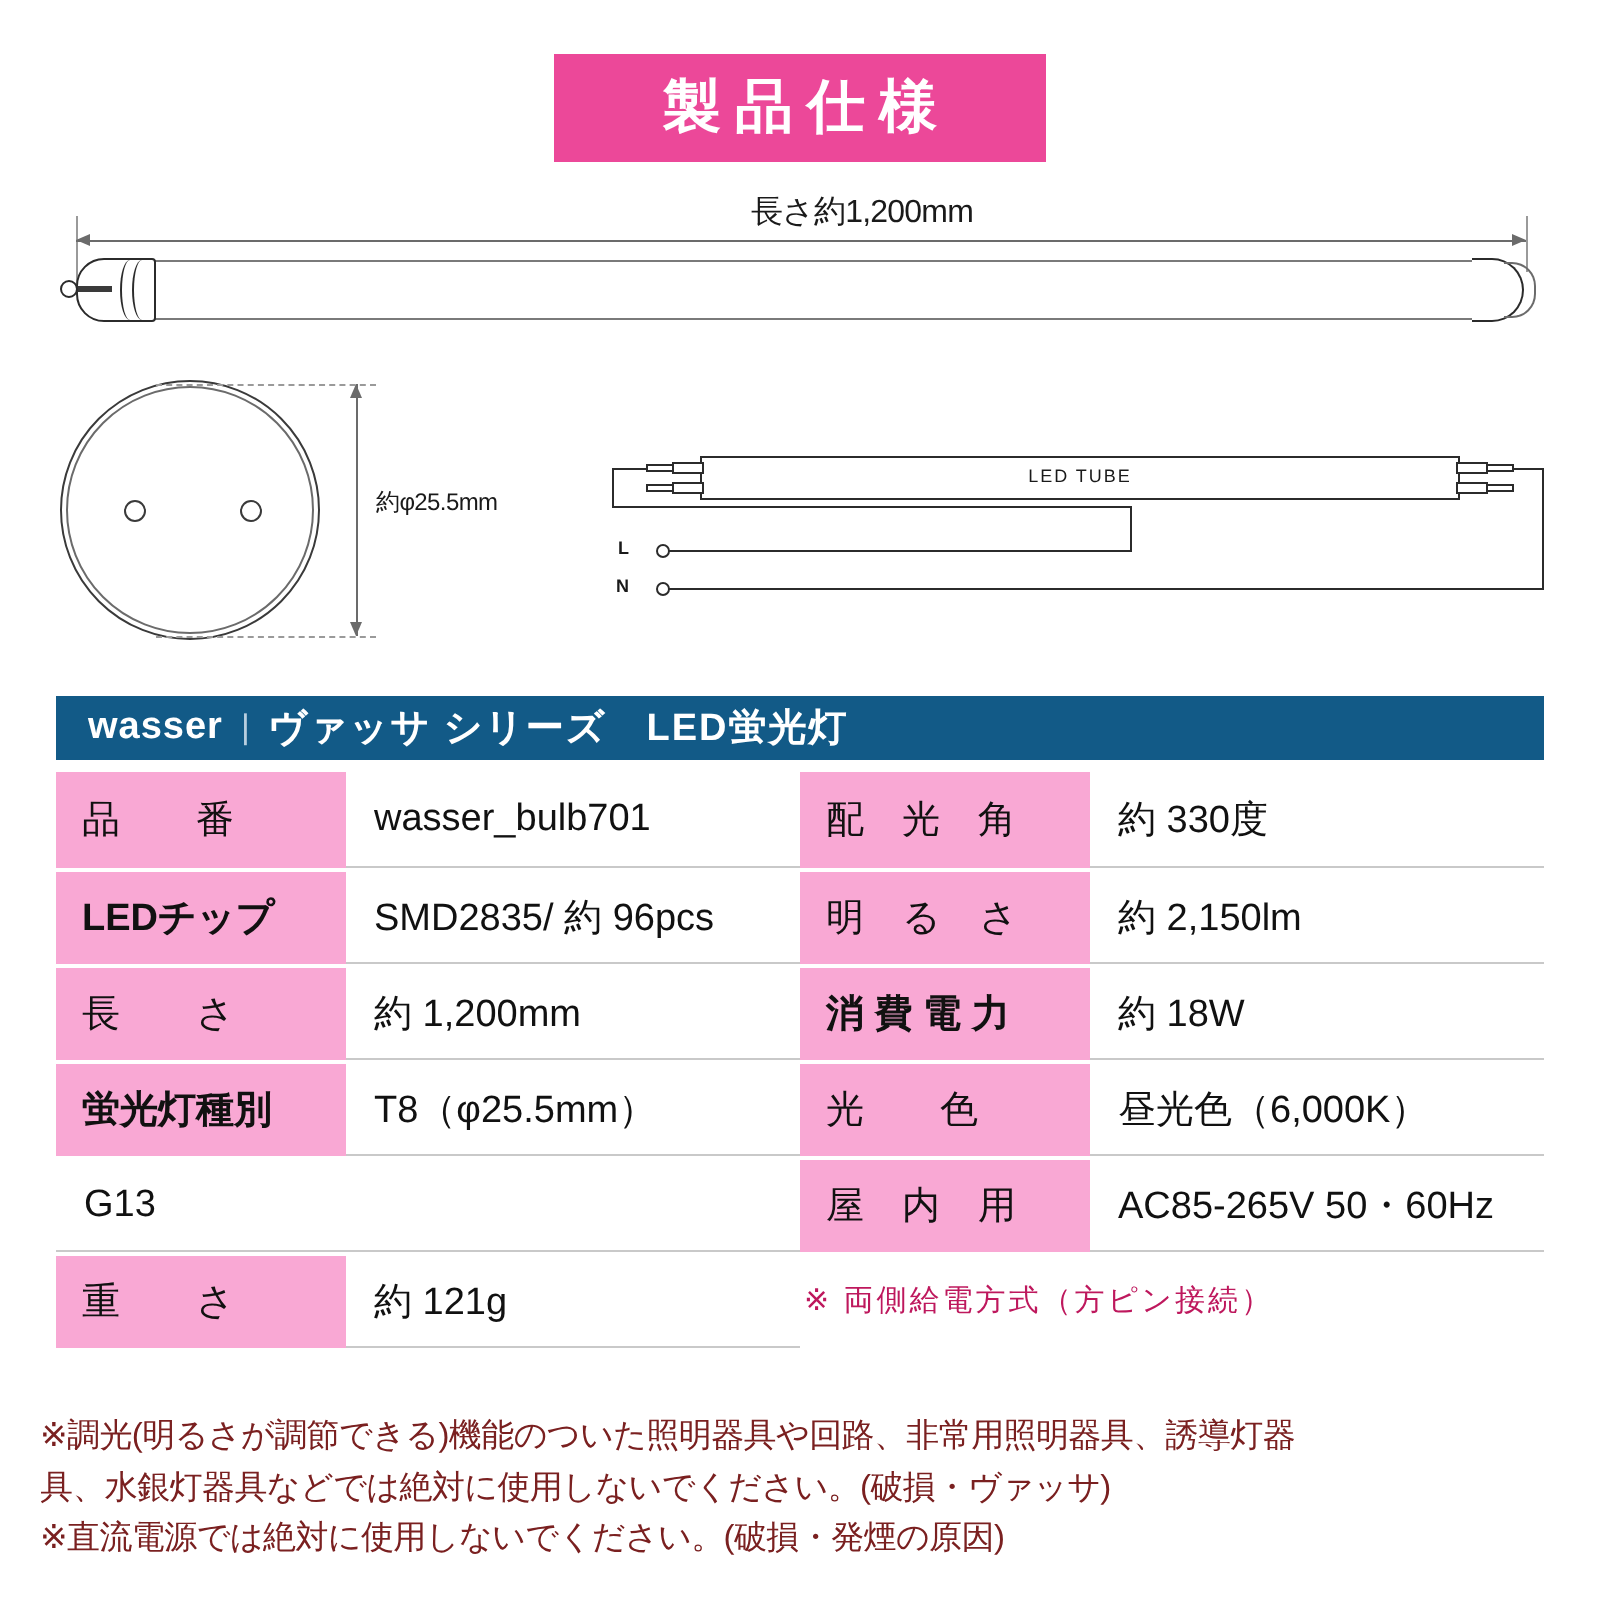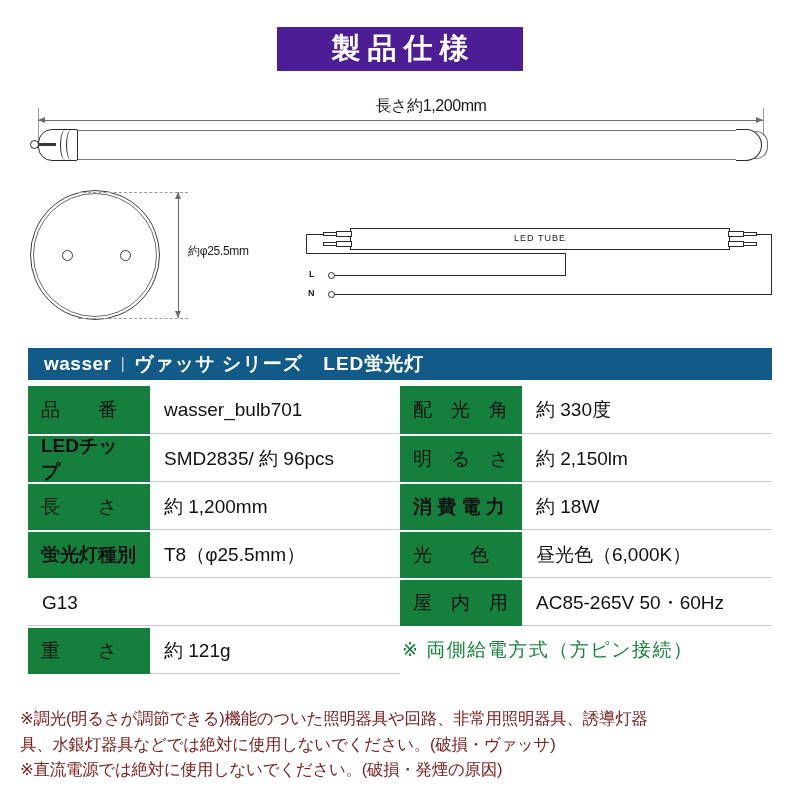--- a/index.html
+++ b/index.html
@@ -7,22 +7,22 @@
     width: 800px; height: 800px;
     background: #ffffff;
     font-family: "Liberation Sans", "DejaVu Sans", sans-serif;
     overflow: hidden;
   }
   #page { position: relative; width: 800px; height: 800px; }
 
   
   .title-banner {
     position: absolute; left: 277px; top: 27px;
-    width: 246px; height: 44px;
-    background: #4c1d95;
+    width: 246px; height: 54px;
+    background: #ec4899;
     display: flex; align-items: center; justify-content: center;
   }
   .title-banner span {
     color: #ffffff; font-size: 29px; font-weight: bold;
     letter-spacing: 7px; text-indent: 7px;
   }
 
   
   .len-label {
     position: absolute; left: 0; top: 96px; width: 800px;
@@ -164,34 +164,34 @@
   
   .spec-wrap {
     position: absolute; left: 28px; top: 386px;
     width: 744px; display: flex; gap: 0;
   }
   .spec-col { width: 372px; }
   .spec-row { display: flex; height: 48px; align-items: stretch; }
   .spec-row + .spec-row .lab,
   .spec-row + .spec-row .val { border-top: 2px solid #ffffff; }
   .lab {
-    width: 122px; background: #15803d; color: #111;
+    width: 145px; background: #f9a8d4; color: #111;
     font-size: 19px; display: flex; align-items: center;
     justify-content: space-between; padding: 0 13px;
   }
   .lab.tight { justify-content: flex-start; letter-spacing: 0px; font-weight: bold; }
   .val {
     flex: 1; border-bottom: 1.5px solid #c9c9c9;
     display: flex; align-items: center;
     padding-left: 14px; font-size: 19px; color: #111;
   }
   .spec-col.left .spec-row:last-child .val { border-bottom: 1.5px solid #c9c9c9; }
   .note-pin {
     height: 48px; display: flex; align-items: center;
-    padding-left: 2px; font-size: 19px; color: #15803d; letter-spacing: 1.5px;
+    padding-left: 2px; font-size: 15px; color: #be185d; letter-spacing: 1.5px;
   }
 
   
   .warn {
     position: absolute; left: 20px; top: 706px; width: 768px;
     color: #7a2020; font-size: 16.5px; line-height: 1.55;
     letter-spacing: -0.3px;
   }
   .warn p { text-indent: 0; }
   .warn p.ind { padding-left: 17px; text-indent: -17px; }

